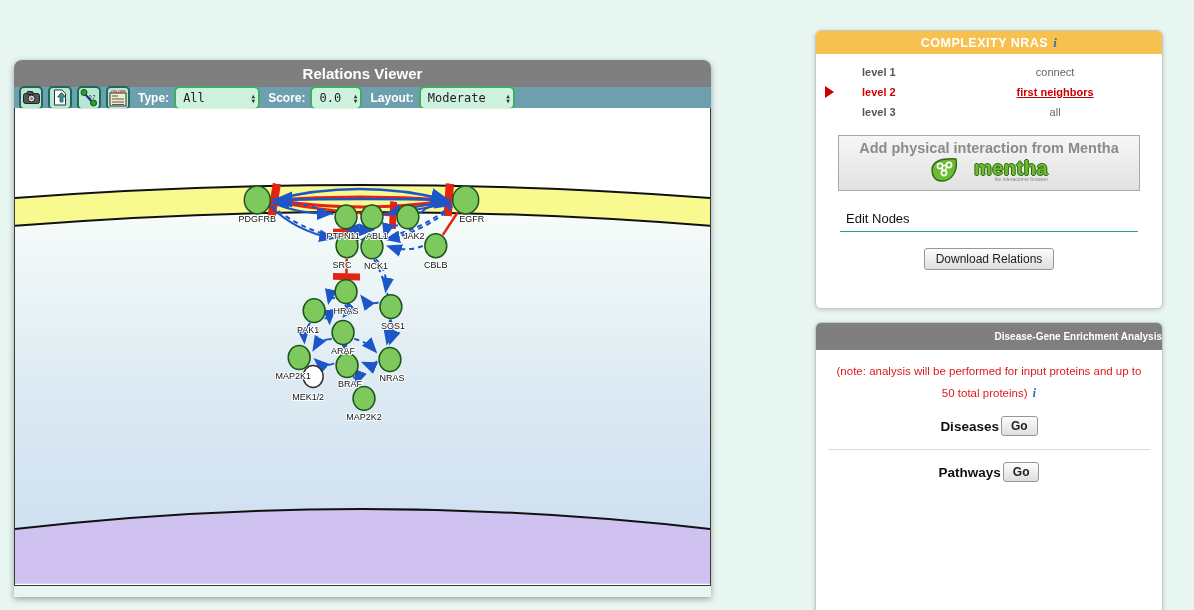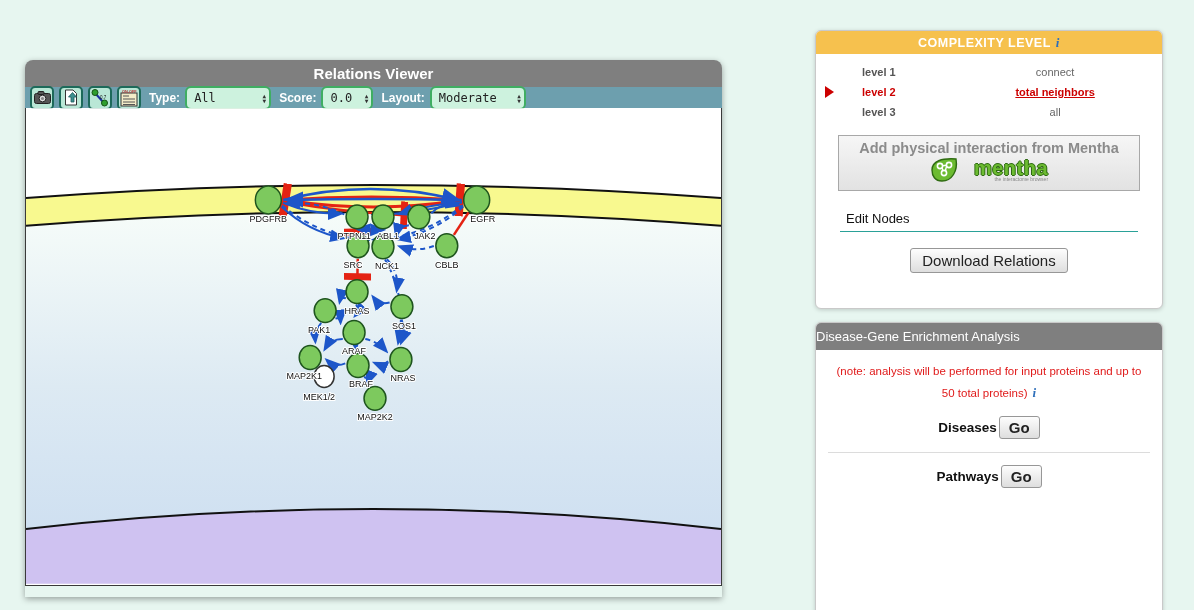--- a/index.html
+++ b/index.html
@@ -7,21 +7,21 @@
     --node-green:#7dc95e; --node-stroke:#1e541e;
     --membrane-yellow:#f8f98f; --nucleus-purple:#cfc2f1;
     --toolbar-teal:#6d9fae; --header-gray:#7f7f7f; --header-orange:#f6c14e;
     --mint-btn:#b9e7d6; --mint-border:#1d6a5a; --sel-bg:#cdf2de; --sel-border:#3fae62;
   }
   *{margin:0;padding:0;box-sizing:border-box;}
   html,body{width:1194px;height:610px;overflow:hidden;}
   body{background:#e7f6f0;font-family:"Liberation Sans",sans-serif;position:relative;}
 
   
-  .viewer{position:absolute;left:25px;top:60px;width:697px;height:537px;
+  .viewer{position:absolute;left:14px;top:60px;width:697px;height:537px;
     box-shadow:0 2px 6px rgba(0,0,0,.35);border-radius:8px 8px 0 0;}
   .viewer-title{height:27px;background:var(--header-gray);border-radius:8px 8px 0 0;
     color:#fff;font-weight:bold;font-size:15px;text-align:center;line-height:27px;}
   .viewer-toolbar{height:21px;background:var(--toolbar-teal);display:flex;align-items:center;
     gap:5px;padding:0 5px;}
   .tbtn{width:24px;height:24px;background:var(--mint-btn);border:2px solid var(--mint-border);
     border-radius:5px;display:flex;align-items:center;justify-content:center;cursor:pointer;}
   .tlabel{color:#fff;font-weight:bold;font-size:12px;margin-left:3px;}
   .tsel{display:flex;align-items:center;background:var(--sel-bg);border:2px solid var(--sel-border);
     border-radius:6px;height:24px;padding:0 3px 0 7px;font-family:"DejaVu Sans Mono",monospace;
@@ -61,23 +61,23 @@
     background:linear-gradient(#f6f6f6,#e2e2e2);text-align:center;padding:4px 2px 3px;}
   .mentha-head{font-weight:bold;font-size:14.5px;color:#8b8b8b;}
   .mentha-logo{display:inline-flex;align-items:center;gap:14px;margin-top:1px;}
   .mentha-word{font-weight:bold;font-size:20px;color:#6cbb31;letter-spacing:.5px;line-height:18px;
     text-shadow:-1px 0 #2f6b12,1px 0 #2f6b12,0 -1px #2f6b12,0 1px #2f6b12;}
   .mentha-tag{font-size:5px;color:#888;text-align:right;line-height:5px;}
   .edit-nodes{margin:20px 0 0 30px;font-weight:normal;font-size:13px;color:#111;}
   .edit-underline{margin:5px 24px 0 24px;border-bottom:1px solid #2aa198;height:1px;}
   .dl-row{text-align:center;margin-top:16px;}
   .btn{display:inline-block;background:linear-gradient(#fdfdfd,#dedede);border:1px solid #979797;
-    border-radius:3px;font-size:15px;color:#222;padding:3px 11px;cursor:pointer;}
+    border-radius:3px;font-size:12px;color:#222;padding:3px 11px;cursor:pointer;}
   .p2-header{height:27px;background:var(--header-gray);border-radius:5px 5px 0 0;color:#fff;
-    font-weight:normal;font-size:13px;text-align:left;line-height:27px;}
+    font-weight:bold;font-size:10px;text-align:right;line-height:27px;}
   .note{color:#e01a1a;font-size:11.5px;text-align:center;padding:11px 16px 0;line-height:21px;}
   .go-row{display:flex;justify-content:center;align-items:center;gap:2px;margin-top:12px;}
   .go-row .gl{font-weight:bold;font-size:13.5px;color:#111;}
   .go-btn{font-weight:bold;padding:2px 9px;}
   .divider{border-top:1px solid #dcdcdc;margin:13px 12px 0;}
 </style>
 </head>
 <body>
 
 <div class="viewer">
@@ -244,30 +244,30 @@
           <text x="279" y="272" text-anchor="middle" class="nlabel">MAP2K1</text>
           <text x="378" y="274" text-anchor="middle" class="nlabel">NRAS</text>
           <text x="336" y="280" text-anchor="middle" class="nlabel">BRAF</text>
           <text x="350" y="313" text-anchor="middle" class="nlabel">MAP2K2</text>
         </g>
     </svg>
   </div>
 </div>
 
 <div class="rpanel p1">
-  <div class="p1-header"><span>COMPLEXITY LEVEL</span><span class="info-i">i</span></div>
+  <div class="p1-header"><span>COMPLEXITY NRAS</span><span class="info-i">i</span></div>
   <div class="levels" id="levels">
       <div class="lrow">
         <span class="ll">level 1</span>
         <span class="lv">connect</span>
       </div>
       <div class="lrow active">
         <span class="tri"></span>
         <span class="ll">level 2</span>
-        <span class="lv">total neighbors</span>
+        <span class="lv">first neighbors</span>
       </div>
       <div class="lrow">
         <span class="ll">level 3</span>
         <span class="lv">all</span>
       </div>
     </div>
 
   <div class="mentha-box">
     <div class="mentha-head">Add physical interaction from Mentha</div>
     <div class="mentha-logo">

